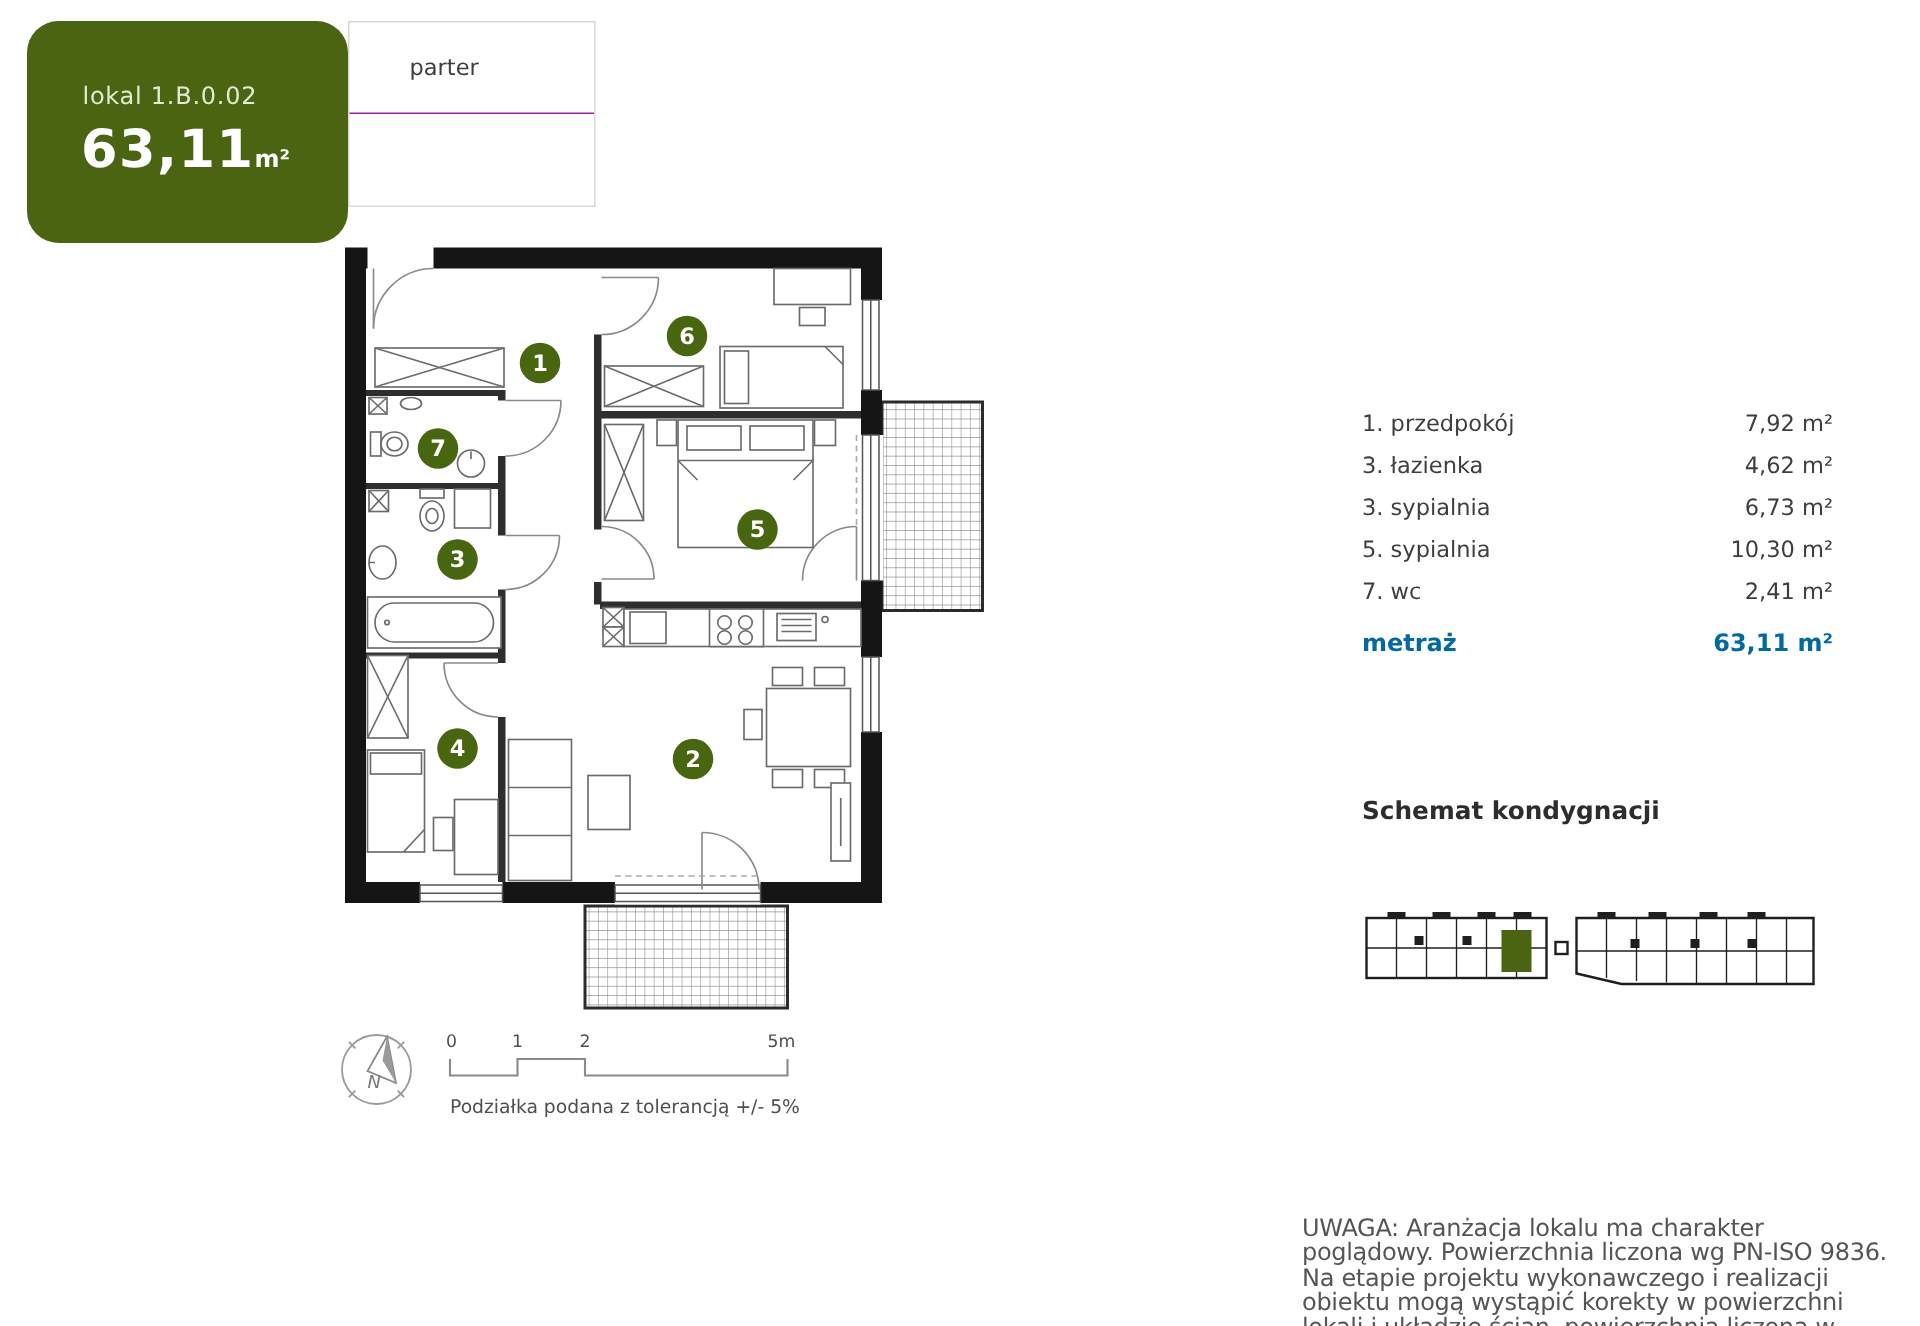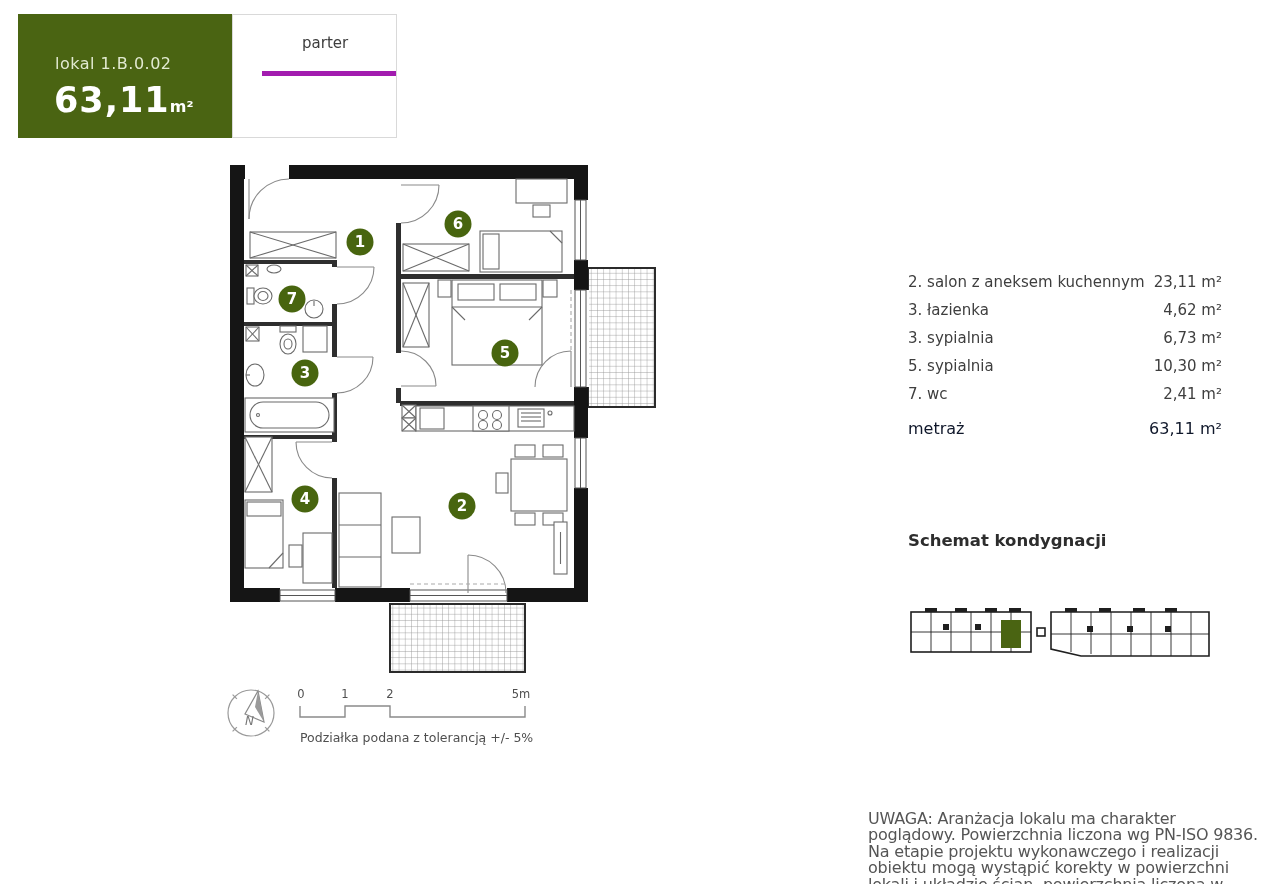--- a/index.html
+++ b/index.html
@@ -1,34 +1,34 @@
 <!DOCTYPE html>
 <html><head>
 <meta charset="utf-8">
 <style>
   html,body{margin:0;padding:0;background:#fff;}
   .page{position:relative;width:1280px;height:884px;background:#ffffff;overflow:hidden;
         font-family:"DejaVu Sans","Liberation Sans",sans-serif;color:#3c3c3c;}
 
   
-  .hdr-green{position:absolute;left:18px;top:14px;width:214px;height:124px;background:#4a6412;}
+  .hdr-green{position:absolute;left:18px;top:14px;width:214px;height:148px;background:#4a6412;border-radius:21px;}
   .hdr-unit{position:absolute;left:37px;top:40px;font-size:16px;color:#e2ead1;letter-spacing:.5px;}
   .hdr-area{position:absolute;left:36px;top:66px;color:#fff;font-weight:bold;font-size:35px;letter-spacing:1px;}
   .hdr-area .unit{font-size:16px;font-weight:bold;letter-spacing:0;}
   .hdr-cells{position:absolute;left:232px;top:14px;width:165px;height:124px;border:1px solid #d9d9d9;
              box-sizing:border-box;background:#fff;}
   .hdr-cell{height:61px;display:flex;align-items:center;padding-left:40px;font-size:15px;color:#3d3d3d;box-sizing:border-box;}
-  .hdr-cell.first{border-bottom:5px solid #a21caf;margin-left:29px;}
+  .hdr-cell.first{border-bottom:1px solid #a21caf;}
 
   
   .room-list{position:absolute;left:908px;top:268px;width:314px;}
   .row{display:flex;justify-content:space-between;height:28px;align-items:center;font-size:15px;color:#3e3e3e;}
   .row .ra{color:#3e3e3e;}
   .total-row{display:flex;justify-content:space-between;margin-top:5px;height:30px;align-items:center;
-             font-size:16px;font-weight:normal;color:#0f172a;}
+             font-size:16px;font-weight:bold;color:#0369a1;}
 
   .schemat-title{position:absolute;left:908px;top:531px;font-size:16.5px;font-weight:bold;color:#2d2d2d;}
   .schemat-svg{position:absolute;left:903px;top:594px;}
 
   
   .plan-svg{position:absolute;left:225px;top:155px;}
 
   
   .compass-svg{position:absolute;left:224px;top:686px;}
   .scale-svg{position:absolute;left:296px;top:686px;}
@@ -229,22 +229,22 @@
         <text x="280" y="203" fill="#fff">5</text>
       <circle cx="80" cy="344" r="13.5" fill="#48650f"></circle>
         <text x="80" y="349" fill="#fff">4</text>
       <circle cx="237" cy="351" r="13.5" fill="#48650f"></circle>
         <text x="237" y="356" fill="#fff">2</text>
     </g>
   </svg>
 
   <div class="room-list">
     <div class="row">
-        <span>2. salon z aneksem kuchennym</span>
-        <span class="ra">23,11 m²</span>
+        <span>1. przedpokój</span>
+        <span class="ra">7,92 m²</span>
       </div>
     <div class="row">
         <span>3. łazienka</span>
         <span class="ra">4,62 m²</span>
       </div>
     <div class="row">
         <span>3. sypialnia</span>
         <span class="ra">6,73 m²</span>
       </div>
     <div class="row">

